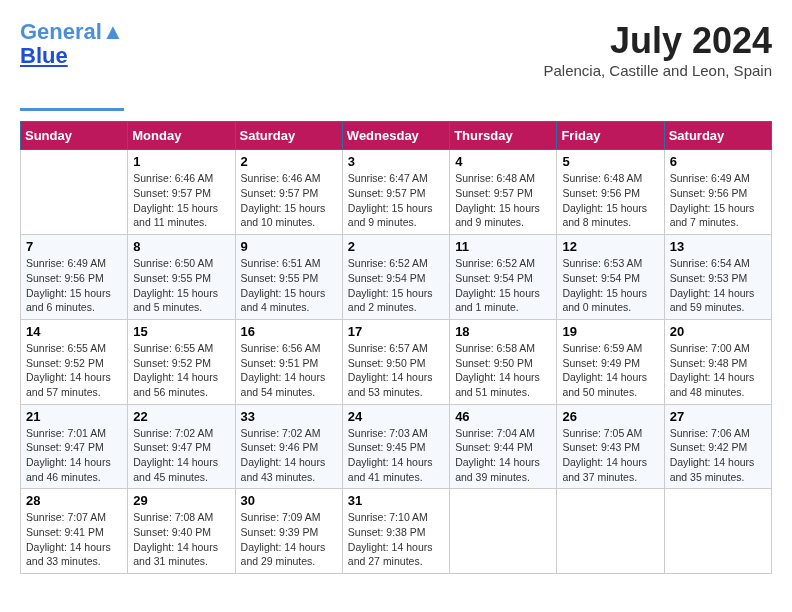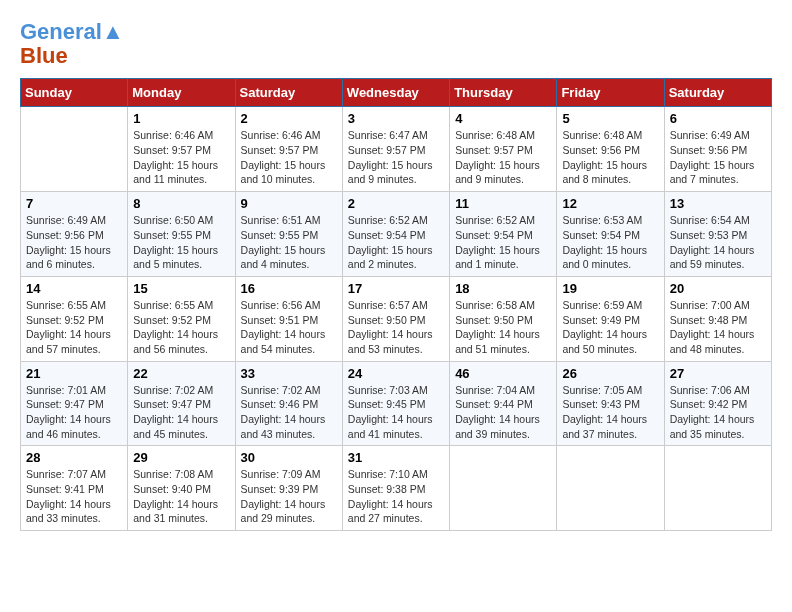--- a/index.html
+++ b/index.html
@@ -11,21 +11,21 @@
       padding: 20px;
     }
     .header {
       display: flex;
       justify-content: space-between;
       align-items: flex-start;
       margin-bottom: 10px;
     }
     .logo {
       display: flex;
-      flex-direction: row;
+      flex-direction: column;
       align-items: flex-start;
       gap: 38px;
     }
     .logo-text {
       font-size: 22px;
       font-weight: bold;
       color: #1a3a5c;
       line-height: 1.1;
     }
     .logo-text span {
@@ -48,21 +48,21 @@
     .location {
       font-size: 15px;
       color: #444;
     }
     .calendar {
       width: 100%;
       border-collapse: collapse;
       font-size: 11px;
     }
     .calendar th {
-      background: #b91c1c;
+      background: #be185d;
       color: #fff;
       padding: 6px 4px;
       text-align: left;
       font-size: 13px;
       font-weight: bold;
       border: 1px solid #2e6da4;
     }
     .calendar td {
       border: 1px solid #ccc;
       padding: 4px 5px;
@@ -91,23 +91,27 @@
       background: #fff;
     }
   </style>
 </head>
 <body>
 
 <div class="header">
   <div class="logo">
     <div class="logo-text">
       <span>General</span><span style="color:#4a90d9;">▲</span><br>
-      <span style="color:#c2410c;">Blue</span>
+      <span style="color:#1d4ed8;text-decoration:underline;">Blue</span>
     </div>
     <div class="logo-underline"></div>
+  </div>
+  <div class="title-block">
+    <div class="month-year">July 2024</div>
+    <div class="location">Palencia, Castille and Leon, Spain</div>
   </div>
 </div>
 
 <table class="calendar">
   <thead>
     <tr>
       <th>Sunday</th>
       <th>Monday</th>
       <th>Saturday</th>
       <th>Wednesday</th>

